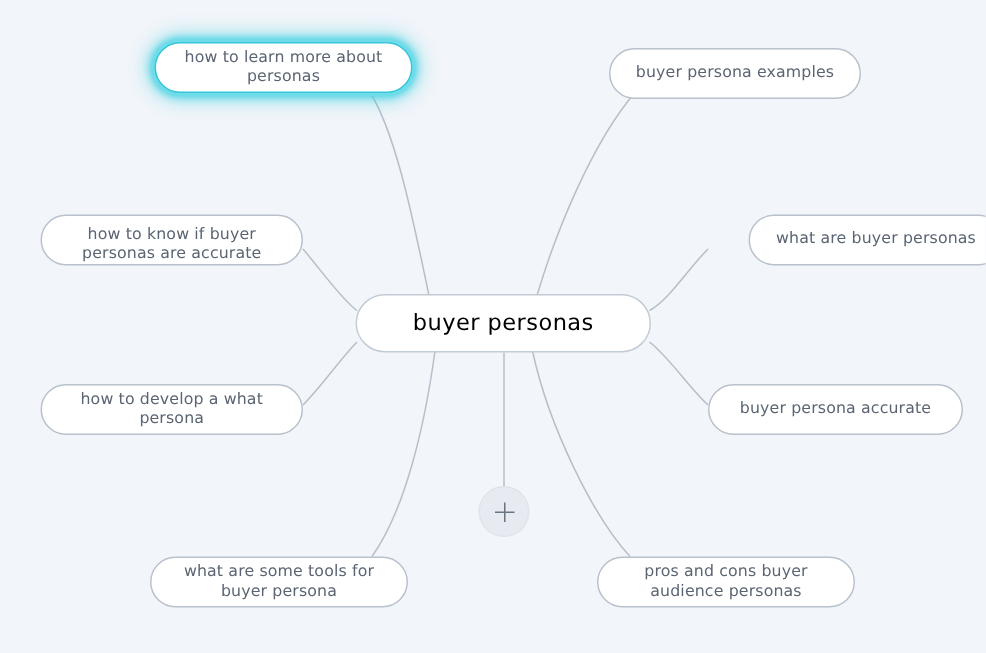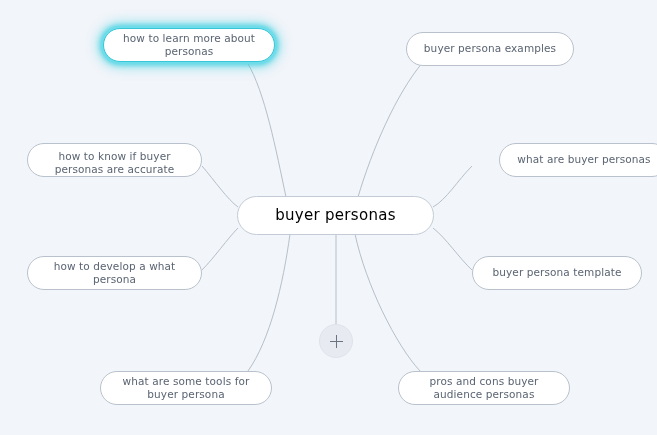--- a/index.html
+++ b/index.html
@@ -151,21 +151,21 @@
       <div class="node node-child" style="left: 27px; top: 143px; width: 175px; height: 34px; align-items: flex-end;">
         <span class="label">how to know if buyer personas are accurate</span>
       </div>
       <div class="node node-child" style="left: 499px; top: 143px; width: 170px; height: 34px;">
         <span class="label">what are buyer personas</span>
       </div>
       <div class="node node-child" style="left: 27px; top: 256px; width: 175px; height: 34px;">
         <span class="label">how to develop a what persona</span>
       </div>
       <div class="node node-child" style="left: 472px; top: 256px; width: 170px; height: 34px;">
-        <span class="label">buyer persona template</span>
+        <span class="label">buyer persona accurate</span>
       </div>
       <div class="node node-child" style="left: 100px; top: 371px; width: 172px; height: 34px; align-items: center;">
         <span class="label">what are some tools for buyer persona</span>
       </div>
       <div class="node node-child" style="left: 398px; top: 371px; width: 172px; height: 34px;">
         <span class="label">pros and cons buyer audience personas</span>
       </div>
       <div class="node node-root" style="left: 237px; top: 196px; width: 197px; height: 39px;">
         <span class="label">buyer personas</span>
       </div>

